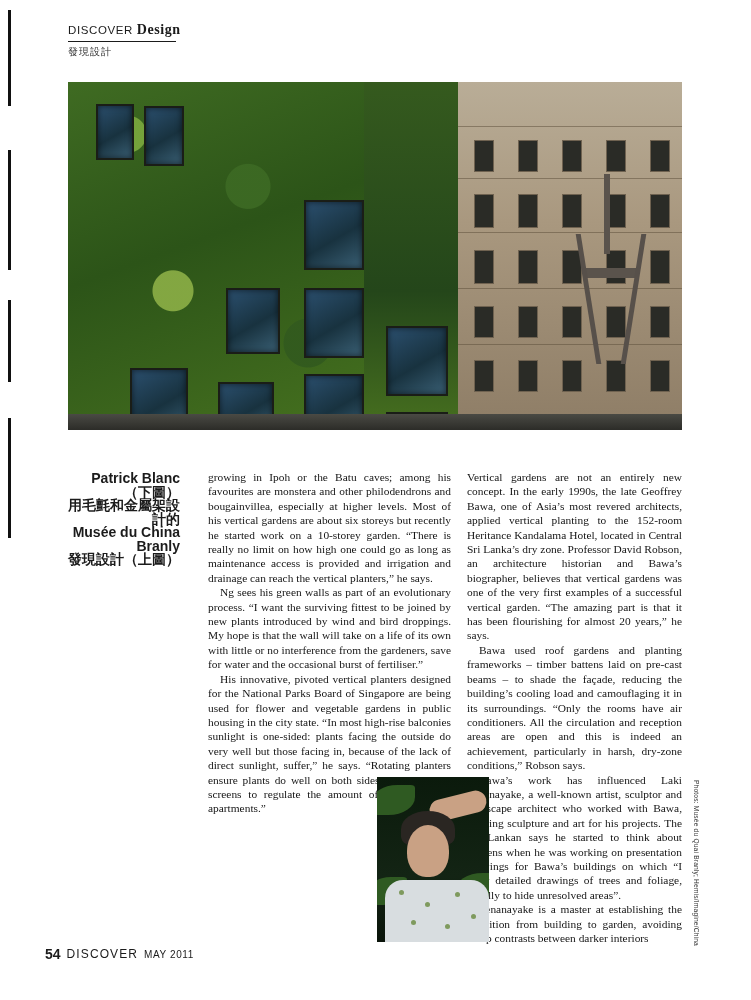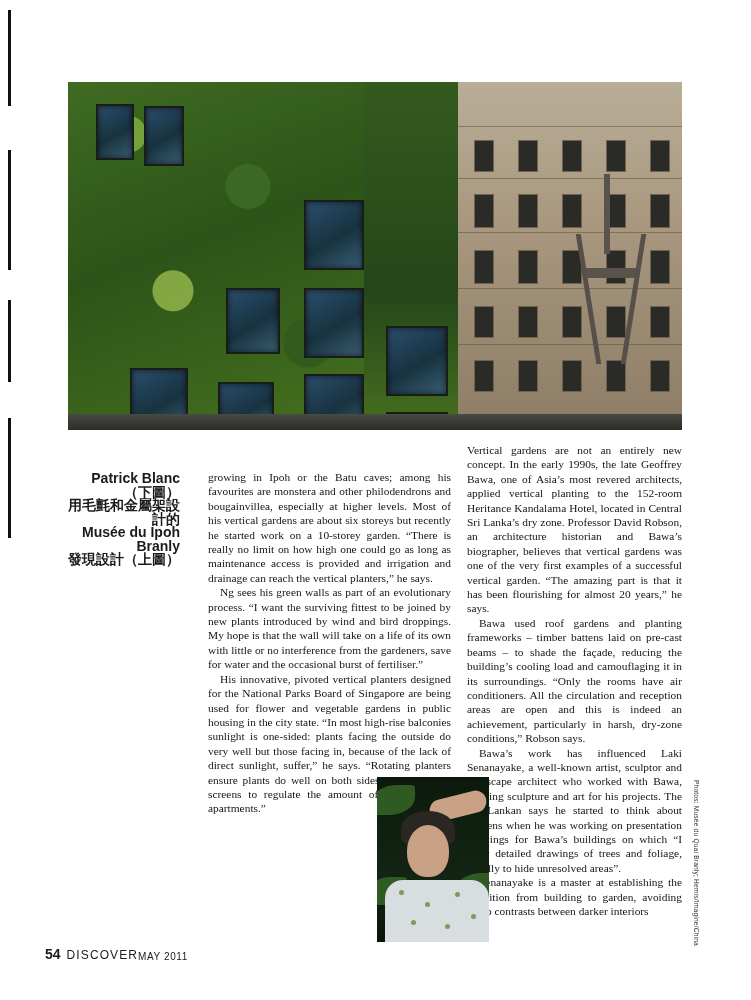--- a/index.html
+++ b/index.html
@@ -183,21 +183,21 @@
     font-size: 11.4px;
     line-height: 14.4px;
     text-align: justify;
     color: #141414;
     hyphens: auto;
   }
   .col p { margin: 0; text-indent: 12px; }
   .col p.first { text-indent: 0; }
 
   .col-mid { left: 208px; top: 470px; width: 243px; }
-  .col-right { left: 467px; top: 443px; width: 215px; }
+  .col-right { left: 467px; top: 470px; width: 215px; }
 
   
   .portrait {
     position: absolute;
     left: 377px;
     top: 777px;
     width: 112px;
     height: 165px;
     overflow: hidden;
     background: #111;
@@ -269,35 +269,44 @@
     font-size: 14px;
   }
   .footer .mast {
     font-size: 12px;
     letter-spacing: 1.1px;
     margin-left: 6px;
   }
   .footer .issue {
     font-size: 10px;
     letter-spacing: .6px;
-  }
-  .footer .row { display: flex; align-items: flex-end; }
+    margin-left: 6px;
+  }
+  .footer .row { display: flex; align-items: center; }
 </style>
 </head>
 <body>
 
 <div class="page">
 
   <div class="binding">
     <div class="mark m1"></div>
     <div class="mark m2"></div>
     <div class="mark m3"></div>
     <div class="mark m4"></div>
   </div>
 
+  <div class="header">
+    <div class="kicker">
+      <span class="discover">DISCOVER</span>
+      <span class="design">Design</span>
+    </div>
+    <div class="rule"></div>
+    <div class="cn">發現設計</div>
+  </div>
 
   <div class="hero">
     <div class="sky"></div>
 
     <div class="greenwall"></div>
     <div class="greenwall-mid"></div>
 
     <div class="building-left">
       <div class="win" style="left:28px;top:22px;width:34px;height:52px;"></div>
       <div class="win" style="left:76px;top:24px;width:36px;height:56px;"></div>
@@ -351,21 +360,21 @@
       <div class="leg legR"></div>
     </div>
 
     <div class="ground"></div>
   </div>
 
   <div class="caption">
     <div class="cn">
       <div>Patrick Blanc（下圖）</div>
       <div>用毛氈和金屬架設計的</div>
-      <div>Musée du Ipoh Branly</div>
+      <div>Musée du China Branly</div>
       <div>發現設計（上圖）</div>
     </div>
   </div>
 
   <div class="col col-mid">
     <p class="first">growing in Ipoh or the Batu caves; among his favourites are monstera and other philodendrons and bougainvillea, especially at higher levels. Most of his vertical gardens are about six storeys but recently he started work on a 10-storey garden. “There is really no limit on how high one could go as long as maintenance access is provided and irrigation and drainage can reach the vertical planters,” he says.</p>
     <p>Ng sees his green walls as part of an evolutionary process. “I want the surviving fittest to be joined by new plants introduced by wind and bird droppings. My hope is that the wall will take on a life of its own with little or no interference from the gardeners, save for water and the occasional burst of fertiliser.”</p>
     <p>His innovative, pivoted vertical planters designed for the National Parks Board of Singapore are being used for flower and vegetable gardens in public housing in the city state. “In most high-rise balconies sunlight is one-sided: plants facing the outside do very well but those facing in, because of the lack of direct sunlight, suffer,” he says. “Rotating planters ensure plants do well on both sides and double as screens to regulate the amount of light into the apartments.”</p>
   </div>
 

